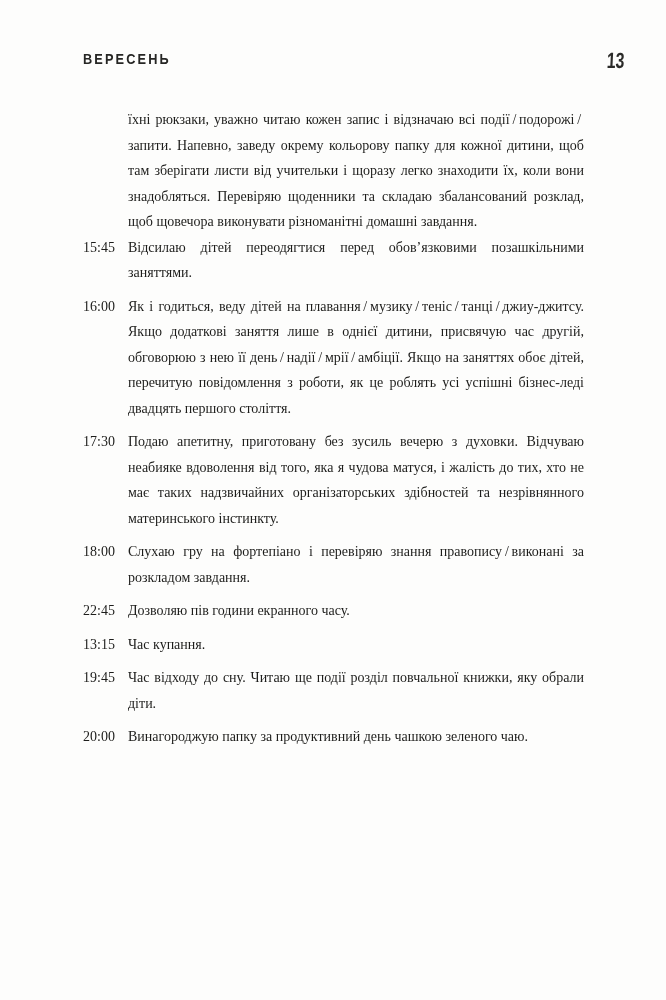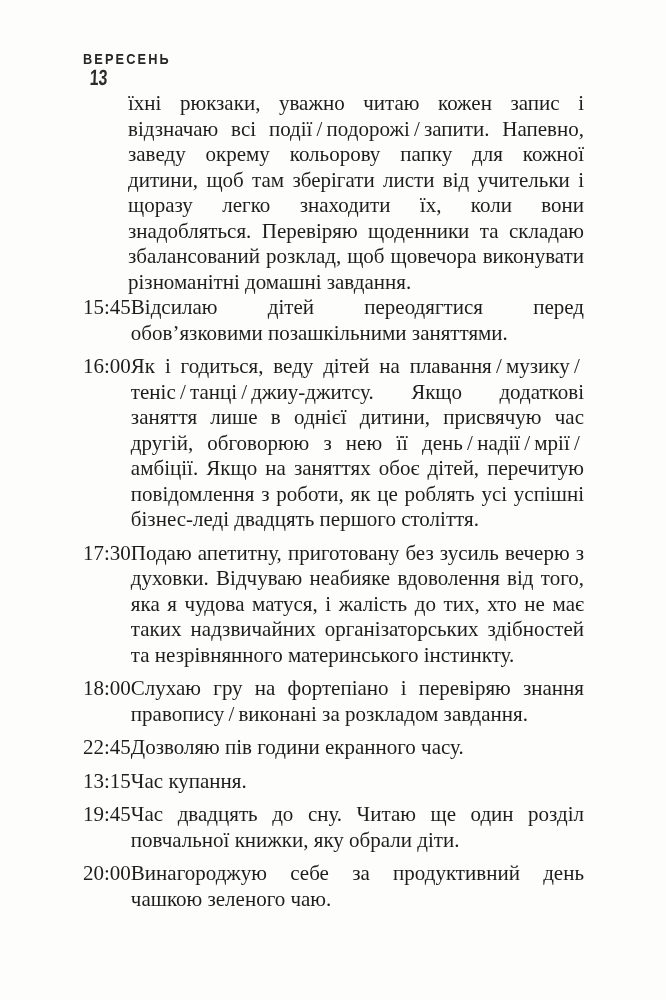--- a/index.html
+++ b/index.html
@@ -18,21 +18,20 @@
   }
   
   .page-header {
     position: absolute;
     top: 50px;
     left: 83px;
     right: 42px;
     display: flex;
     justify-content: space-between;
     align-items: flex-start;
-    flex-direction: column;
   }
   .running-title {
     font-family: "Liberation Sans", sans-serif;
     font-weight: 700;
     font-size: 15px;
     letter-spacing: 2.5px;
     color: #262624;
     transform: scaleX(0.85);
     transform-origin: left center;
     white-space: nowrap;
@@ -42,24 +41,24 @@
     font-weight: 700;
     font-size: 22px;
     line-height: 1;
     color: #2b2b29;
     transform: scaleX(0.72) skewX(-4deg);
     transform-origin: right center;
   }
   
   .page-body {
     position: absolute;
-    top: 91px;
+    top: 107px;
     left: 83px;
     width: 501px;
-    font-size: 21px;
+    font-size: 14px;
     line-height: 25.5px;
     text-align: justify;
   }
   .page-body p { margin: 0; }
   .continuation {
     padding-left: 45px;
     margin-bottom: 8px;
     hyphens: manual;
   }
   .entry {
@@ -117,23 +116,23 @@
       <p class="etext">Дозволяю пів години екранного часу.</p>
     </div>
 
     <div class="entry">
       <span class="time">13:15</span>
       <p class="etext">Час купання.</p>
     </div>
 
     <div class="entry">
       <span class="time">19:45</span>
-      <p class="etext">Час двадцять до сну. Читаю ще один розділ повчальної книжки, яку обрали діти.</p>
+      <p class="etext">Час відходу до сну. Читаю ще події розділ повчальної книжки, яку обрали діти.</p>
     </div>
 
     <div class="entry">
       <span class="time">20:00</span>
-      <p class="etext">Винагороджую себе за продуктивний день чашкою зе­леного чаю.</p>
+      <p class="etext">Винагороджую папку за продуктивний день чашкою зе­леного чаю.</p>
     </div>
 
   </main>
 
 </div>
 
 </body></html>

